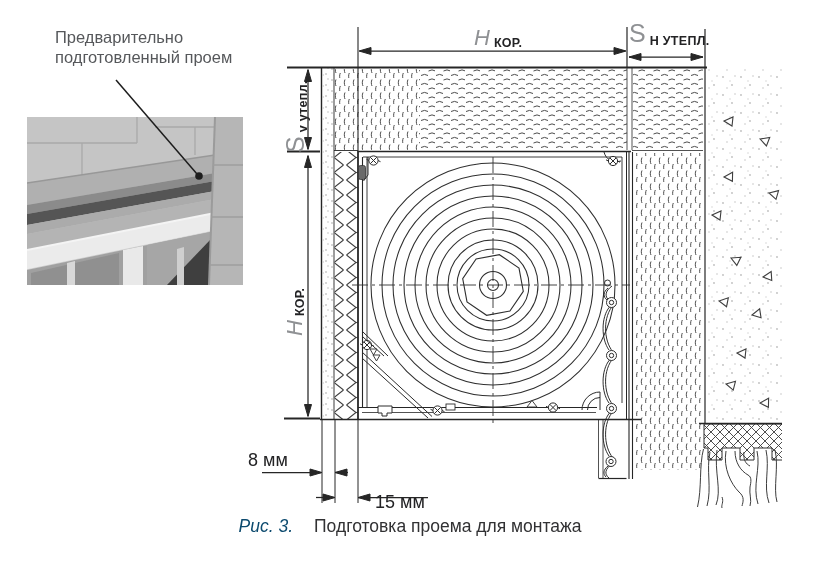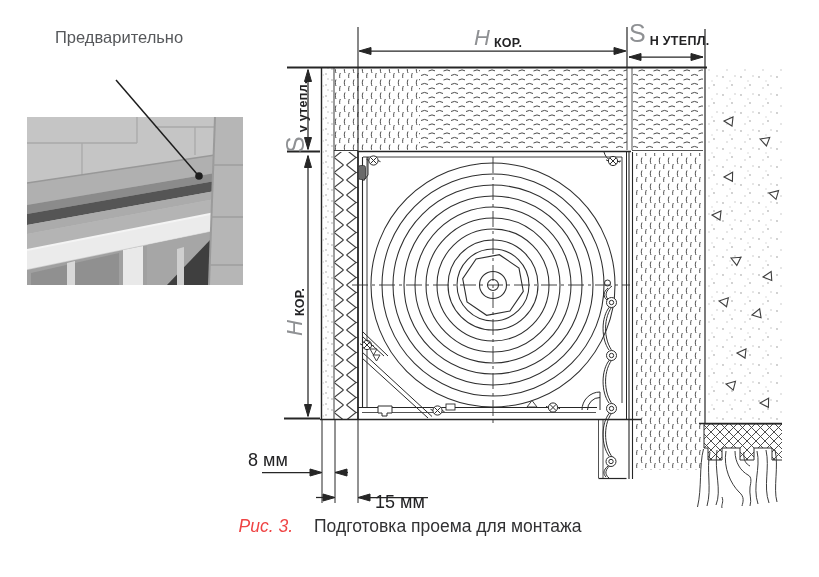--- a/index.html
+++ b/index.html
@@ -15,21 +15,21 @@
   .subS{margin-top:13px;}
   .lbl-h-top{left:474px;top:27px;}
   .lbl-s-right{left:629px;top:21px;}
   .rot{transform:rotate(-90deg);transform-origin:left top;}
   .lbl-s-left{left:283px;top:153px;width:92px;}
   .lbl-h-left{left:284px;top:336px;width:96px;}
   .mm{font-size:18px;color:#232325;white-space:nowrap;}
   .mm8{left:248px;top:450px;}
   .mm15{left:375px;top:476px;margin-top:16px;}
   .caption{left:175px;top:516px;width:470px;text-align:center;font-size:17.5px;color:#313133;white-space:nowrap;}
-  .cap-prefix{font-style:italic;color:#ef4444;}
+  .cap-prefix{font-style:italic;color:#0c4a6e;}
   .cap-text{margin-left:21px;}
 </style>
 </head>
 <body>
 
 <div id="page">
 
 <svg width="819" height="577" viewBox="0 0 819 577">
   <defs>
     <pattern id="vd" width="9" height="13" patternUnits="userSpaceOnUse">
@@ -256,20 +256,21 @@
 
     <path d="M316,497.5 H334" stroke-width="1.25" fill="none"></path>
     <polygon points="335,497.5 323,494 323,501"></polygon>
     <path d="M358,497.5 H428" stroke-width="1.25" fill="none"></path>
     <polygon points="358,497.5 370,494 370,501"></polygon>
   </g>
 </svg>
 
   <div class="abs note">
     <div>Предварительно</div>
+    <div>подготовленный проем</div>
   </div>
 
   <div class="abs dimrow lbl-h-top">
     <span class="sym">H</span>
     <span class="sub">КОР.</span>
   </div>
 
   <div class="abs dimrow lbl-s-right">
     <span class="symS">S</span>
     <span class="sub subS">Н УТЕПЛ.</span>

